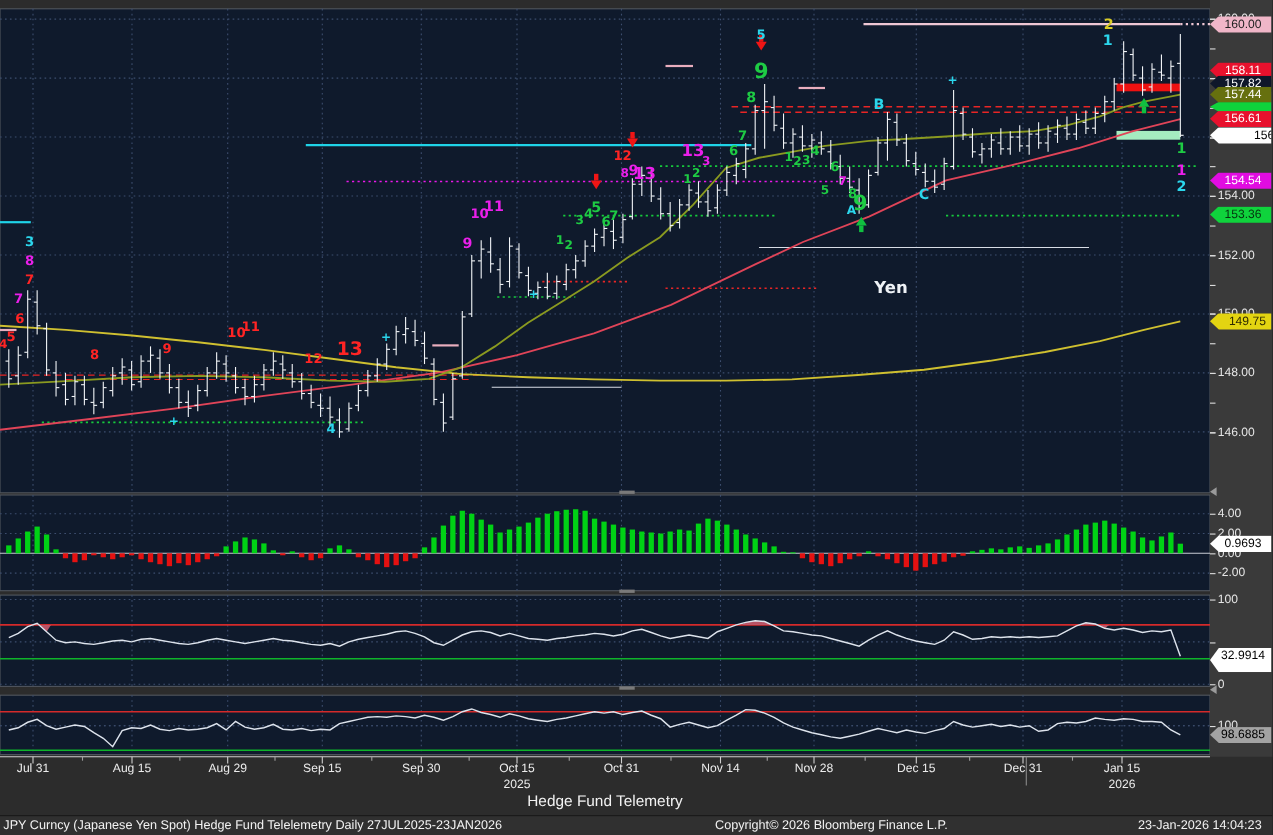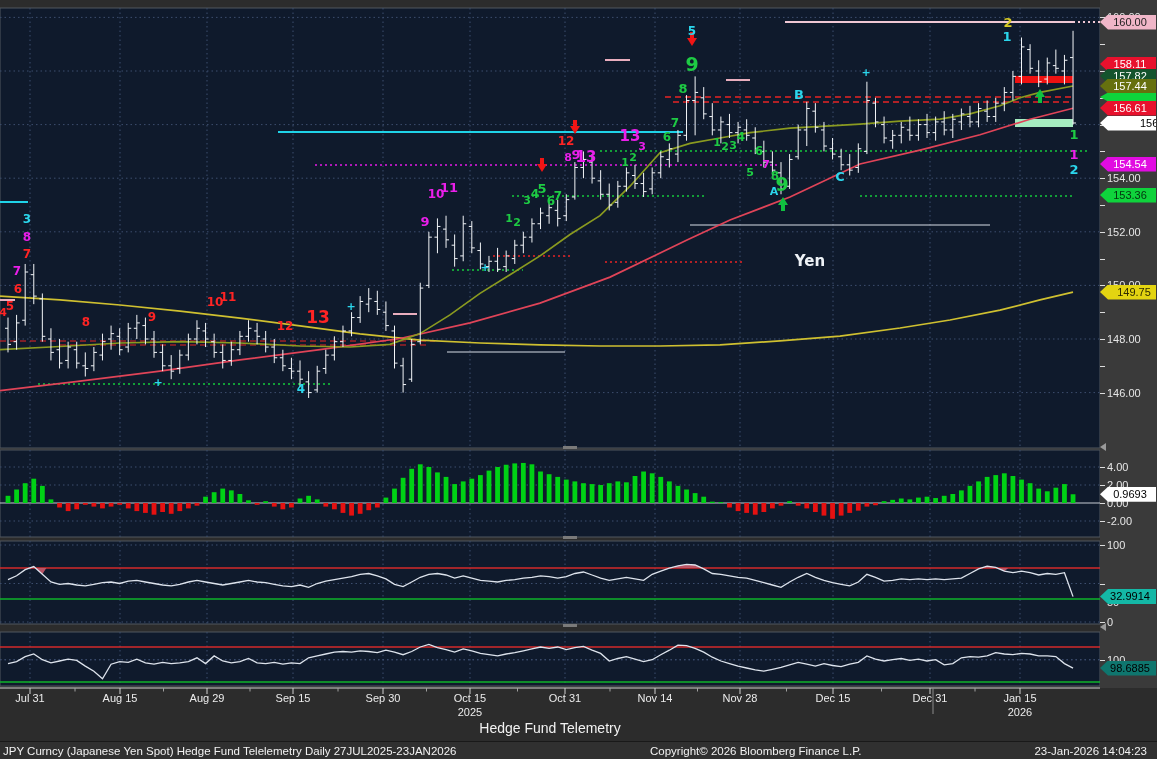--- a/index.html
+++ b/index.html
@@ -1063,31 +1063,31 @@
       <div class="axis-label" style="top: 539px;">100</div>
       <div class="axis-tick" style="top: 545px;"></div>
       <div class="axis-label" style="top: 596px;">50</div>
       <div class="axis-tick" style="top: 583.5px;"></div>
       <div class="axis-label" style="top: 616px;">0</div>
       <div class="axis-tick" style="top: 622px;"></div>
       <div class="axis-label" style="top: 653.74px;">100</div>
       <div class="axis-tick" style="top: 659.74px;"></div>
       <div class="badge" style="top: 14.5px; height: 15px; line-height: 15px; background: rgb(240, 182, 200); color: rgb(34, 34, 34);">160.00</div>
       <div class="badge" style="top: 56.5px; height: 15px; line-height: 15px; background: rgb(232, 17, 45); color: rgb(255, 255, 255);">158.11</div>
-      <div class="badge" style="top: 68.5px; height: 15px; line-height: 15px; background: #14532d; color: rgb(255, 255, 255);">157.82</div>
+      <div class="badge" style="top: 68.5px; height: 15px; line-height: 15px; background: #0f172a; color: rgb(255, 255, 255);">157.82</div>
       <div class="badge" style="top: 78.5px; height: 15px; line-height: 15px; background: rgb(102, 112, 14); color: rgb(255, 255, 255);">157.44</div>
       <div class="badge" style="top: 92.5px; height: 9px; line-height: 9px; background: rgb(15, 211, 60); color: rgb(255, 255, 255);"></div>
       <div class="badge" style="top: 100.5px; height: 15px; line-height: 15px; background: rgb(232, 17, 45); color: rgb(255, 255, 255);">156.61</div>
       <div class="badge" style="top: 115.5px; height: 15px; line-height: 15px; background: rgb(255, 255, 255); color: rgb(0, 0, 0); padding-left: 40px;">156.06</div>
       <div class="badge" style="top: 156.5px; height: 15px; line-height: 15px; background: rgb(225, 12, 225); color: rgb(255, 255, 255);">154.54</div>
       <div class="badge" style="top: 187.5px; height: 15px; line-height: 15px; background: rgb(15, 211, 60); color: rgb(5, 50, 15);">153.36</div>
       <div class="badge" style="top: 284.5px; height: 15px; line-height: 15px; background: rgb(227, 212, 17); color: rgb(46, 42, 0); padding-left: 12px;">149.75</div>
       <div class="badge" style="top: 486.776px; height: 15px; line-height: 15px; background: rgb(255, 255, 255); color: rgb(0, 0, 0);">0.9693</div>
-      <div class="badge" style="top: 589.097px; height: 15px; line-height: 15px; background: #14b8a6; color: rgb(0, 0, 0);">32.9914</div>
-      <div class="badge" style="top: 660.572px; height: 15px; line-height: 15px; background: #0f766e; color: rgb(0, 0, 0);">98.6885</div>
+      <div class="badge" style="top: 589.097px; height: 22px; line-height: 15px; background: #ffffff; color: rgb(0, 0, 0);">32.9914</div>
+      <div class="badge" style="top: 660.572px; height: 15px; line-height: 15px; background: #a3a3a3; color: rgb(0, 0, 0);">98.6885</div>
       <div class="sep-arrow" style="top: 443px;"></div>
       <div class="sep-arrow" style="top: 623px;"></div>
     </div>
   <div id="main-title">Hedge Fund Telemetry</div>
   <div class="footer">
     <span class="f-left">JPY Curncy (Japanese Yen Spot) Hedge Fund Telelemetry Daily 27JUL2025-23JAN2026</span>
     <span class="f-copy">Copyright© 2026 Bloomberg Finance L.P.</span>
     <span class="f-time">23-Jan-2026 14:04:23</span>
   </div>
 </div>

